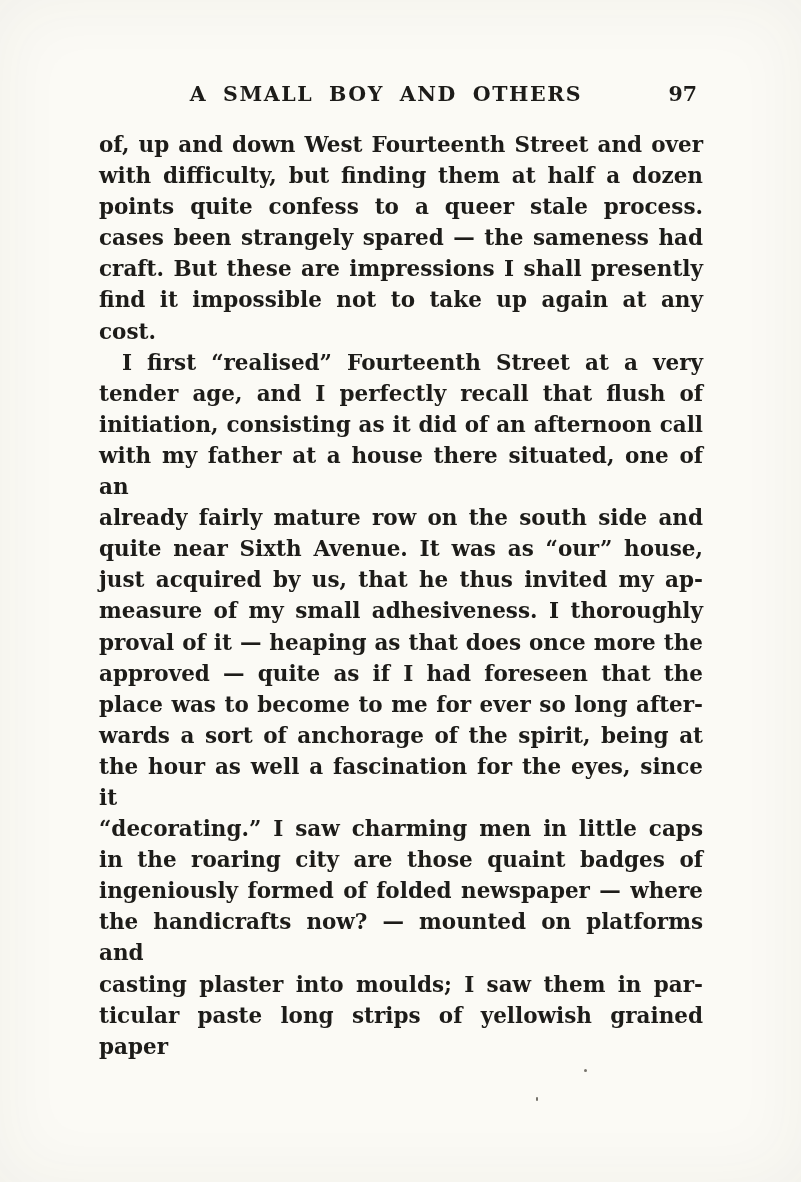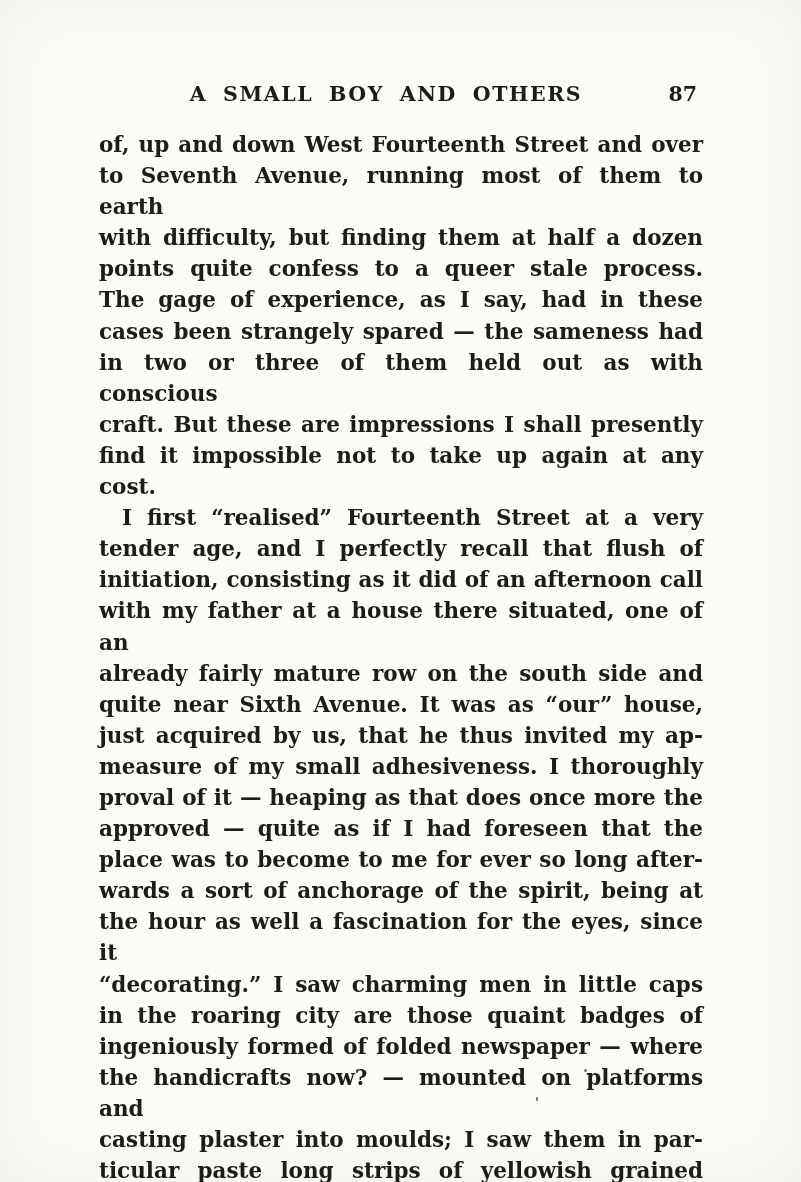--- a/index.html
+++ b/index.html
@@ -69,32 +69,29 @@
   .speck-2{left:536px; top:1097px; width:2px; height:4px; border-radius:2px;}
 </style>
 </head>
 <body>
 
 <div class="page">
   <div class="column">
 
     <div class="running-header">
       <div class="header-title">A SMALL BOY AND OTHERS</div>
-      <div class="page-number">87</div>
+      <div class="page-number">97</div>
     </div>
 
     <div class="body-text">
       <div class="para">
           <div class="line">of, up and down West Fourteenth Street and over</div>
-          <div class="line">to Seventh Avenue, running most of them to earth</div>
           <div class="line">with difficulty, but finding them at half a dozen</div>
           <div class="line">points quite confess to a queer stale process.</div>
-          <div class="line">The gage of experience, as I say, had in these</div>
           <div class="line">cases been strangely spared — the sameness had</div>
-          <div class="line">in two or three of them held out as with conscious</div>
           <div class="line">craft.  But these are impressions I shall presently</div>
           <div class="line line-last">find it impossible not to take up again at any cost.</div>
         </div>
       <div class="para">
           <div class="line line-indent">I first “realised” Fourteenth Street at a very</div>
           <div class="line">tender age, and I perfectly recall that flush of</div>
           <div class="line">initiation, consisting as it did of an afternoon call</div>
           <div class="line">with my father at a house there situated, one of an</div>
           <div class="line">already fairly mature row on the south side and</div>
           <div class="line">quite near Sixth Avenue.  It was as “our” house,</div>

